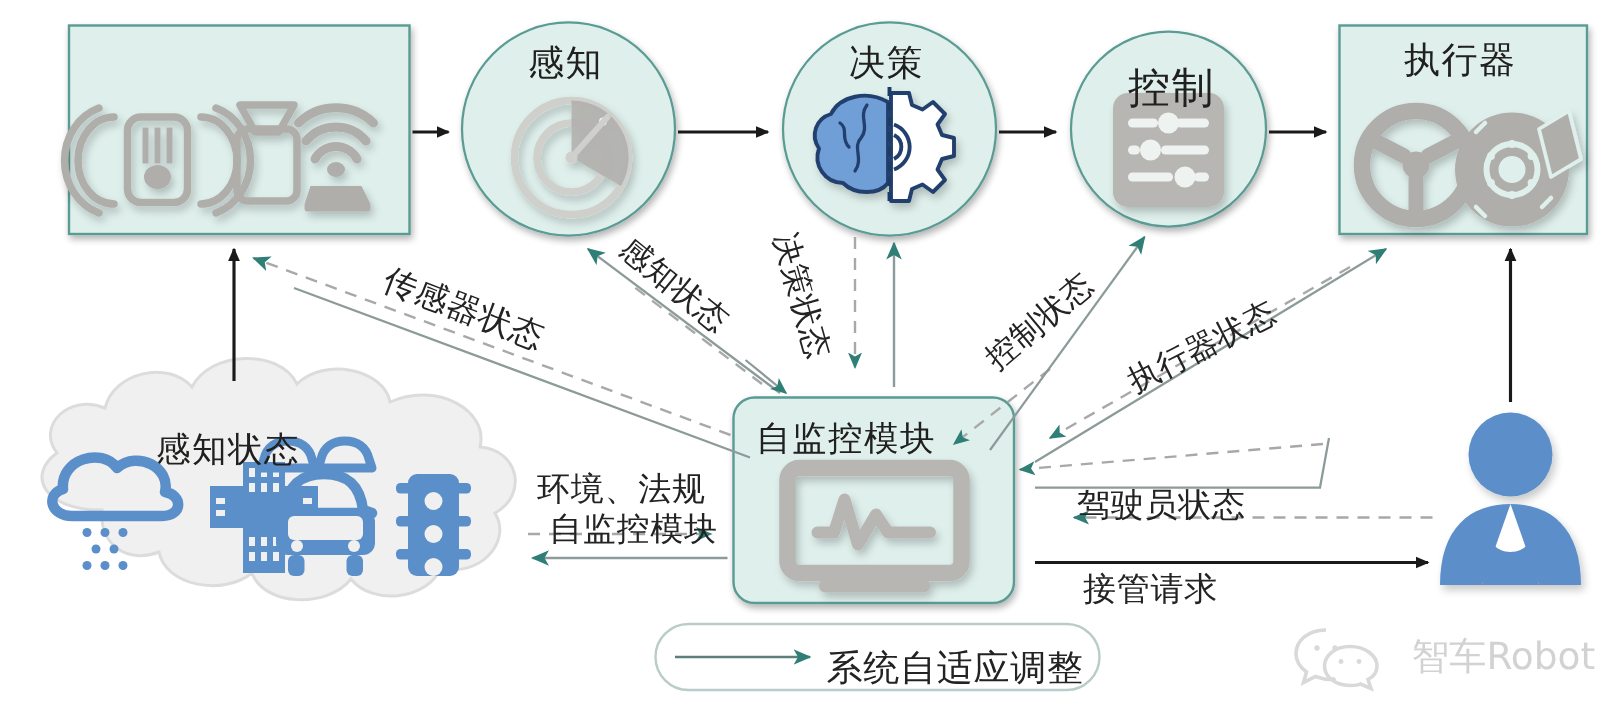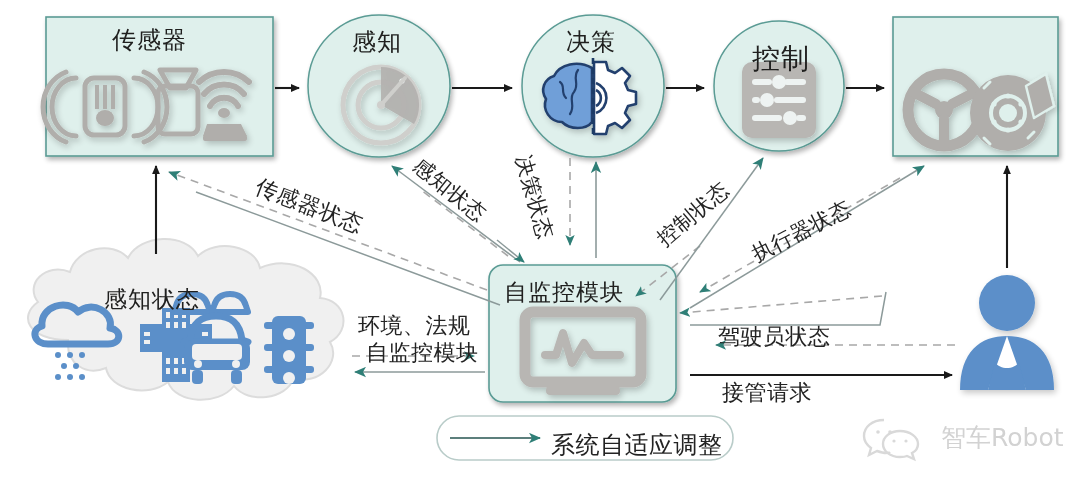--- a/index.html
+++ b/index.html
@@ -319,24 +319,24 @@
                C880,452 883,453 886,453 C887,453 889,453 890,452"></path>
       <path d="M900,431 C890,431 883,437 883,444 C883,451 890,457 900,457 C903,457 905,457 907,456
                L914,459 L912,453 C916,451 918,448 918,444 C918,437 910,431 900,431 Z"></path>
       <circle cx="878" cy="432" r="1.8" fill="#d9d9d9" stroke="none"></circle>
       <circle cx="890" cy="432" r="1.8" fill="#d9d9d9" stroke="none"></circle>
       <circle cx="894" cy="441" r="1.6" fill="#d9d9d9" stroke="none"></circle>
       <circle cx="906" cy="441" r="1.6" fill="#d9d9d9" stroke="none"></circle>
     </g>
   </svg>
 
-  <div class="node-label" style="left:112px; top:24px; font-size:24px;">传感器</div>
   <div class="node-label" style="left:352px; top:26px; font-size:24px;">感知</div>
   <div class="node-label" style="left:566px; top:26px; font-size:24px;">决策</div>
   <div class="node-label" style="left:752px; top:40px; font-size:28px;">控制</div>
+  <div class="node-label" style="left:936px; top:24px; font-size:24px;">执行器</div>
   <div class="node-label" style="left:504px; top:277px; font-size:23px;">自监控模块</div>
   <div class="node-label" style="left:104px; top:284px; font-size:23px;">感知状态</div>
 
   <div class="edge-label" style="left:262px; top:172px; font-size:22px; transform:rotate(21deg); transform-origin:left top;">传感器状态</div>
   <div class="edge-label" style="left:425px; top:152px; font-size:21px; transform:rotate(39deg); transform-origin:left top;">感知状态</div>
   <div class="edge-label" style="left:536px; top:152px; font-size:21px; transform:rotate(74deg); transform-origin:left top;">决策状态</div>
   <div class="edge-label" style="left:651px; top:231px; font-size:21px; transform:rotate(-40deg); transform-origin:left top;">控制状态</div>
   <div class="edge-label" style="left:747px; top:243px; font-size:21px; transform:rotate(-27deg); transform-origin:left top;">执行器状态</div>
 
   <div class="edge-label" style="left:358px; top:311px; font-size:22px;">环境、法规</div>

